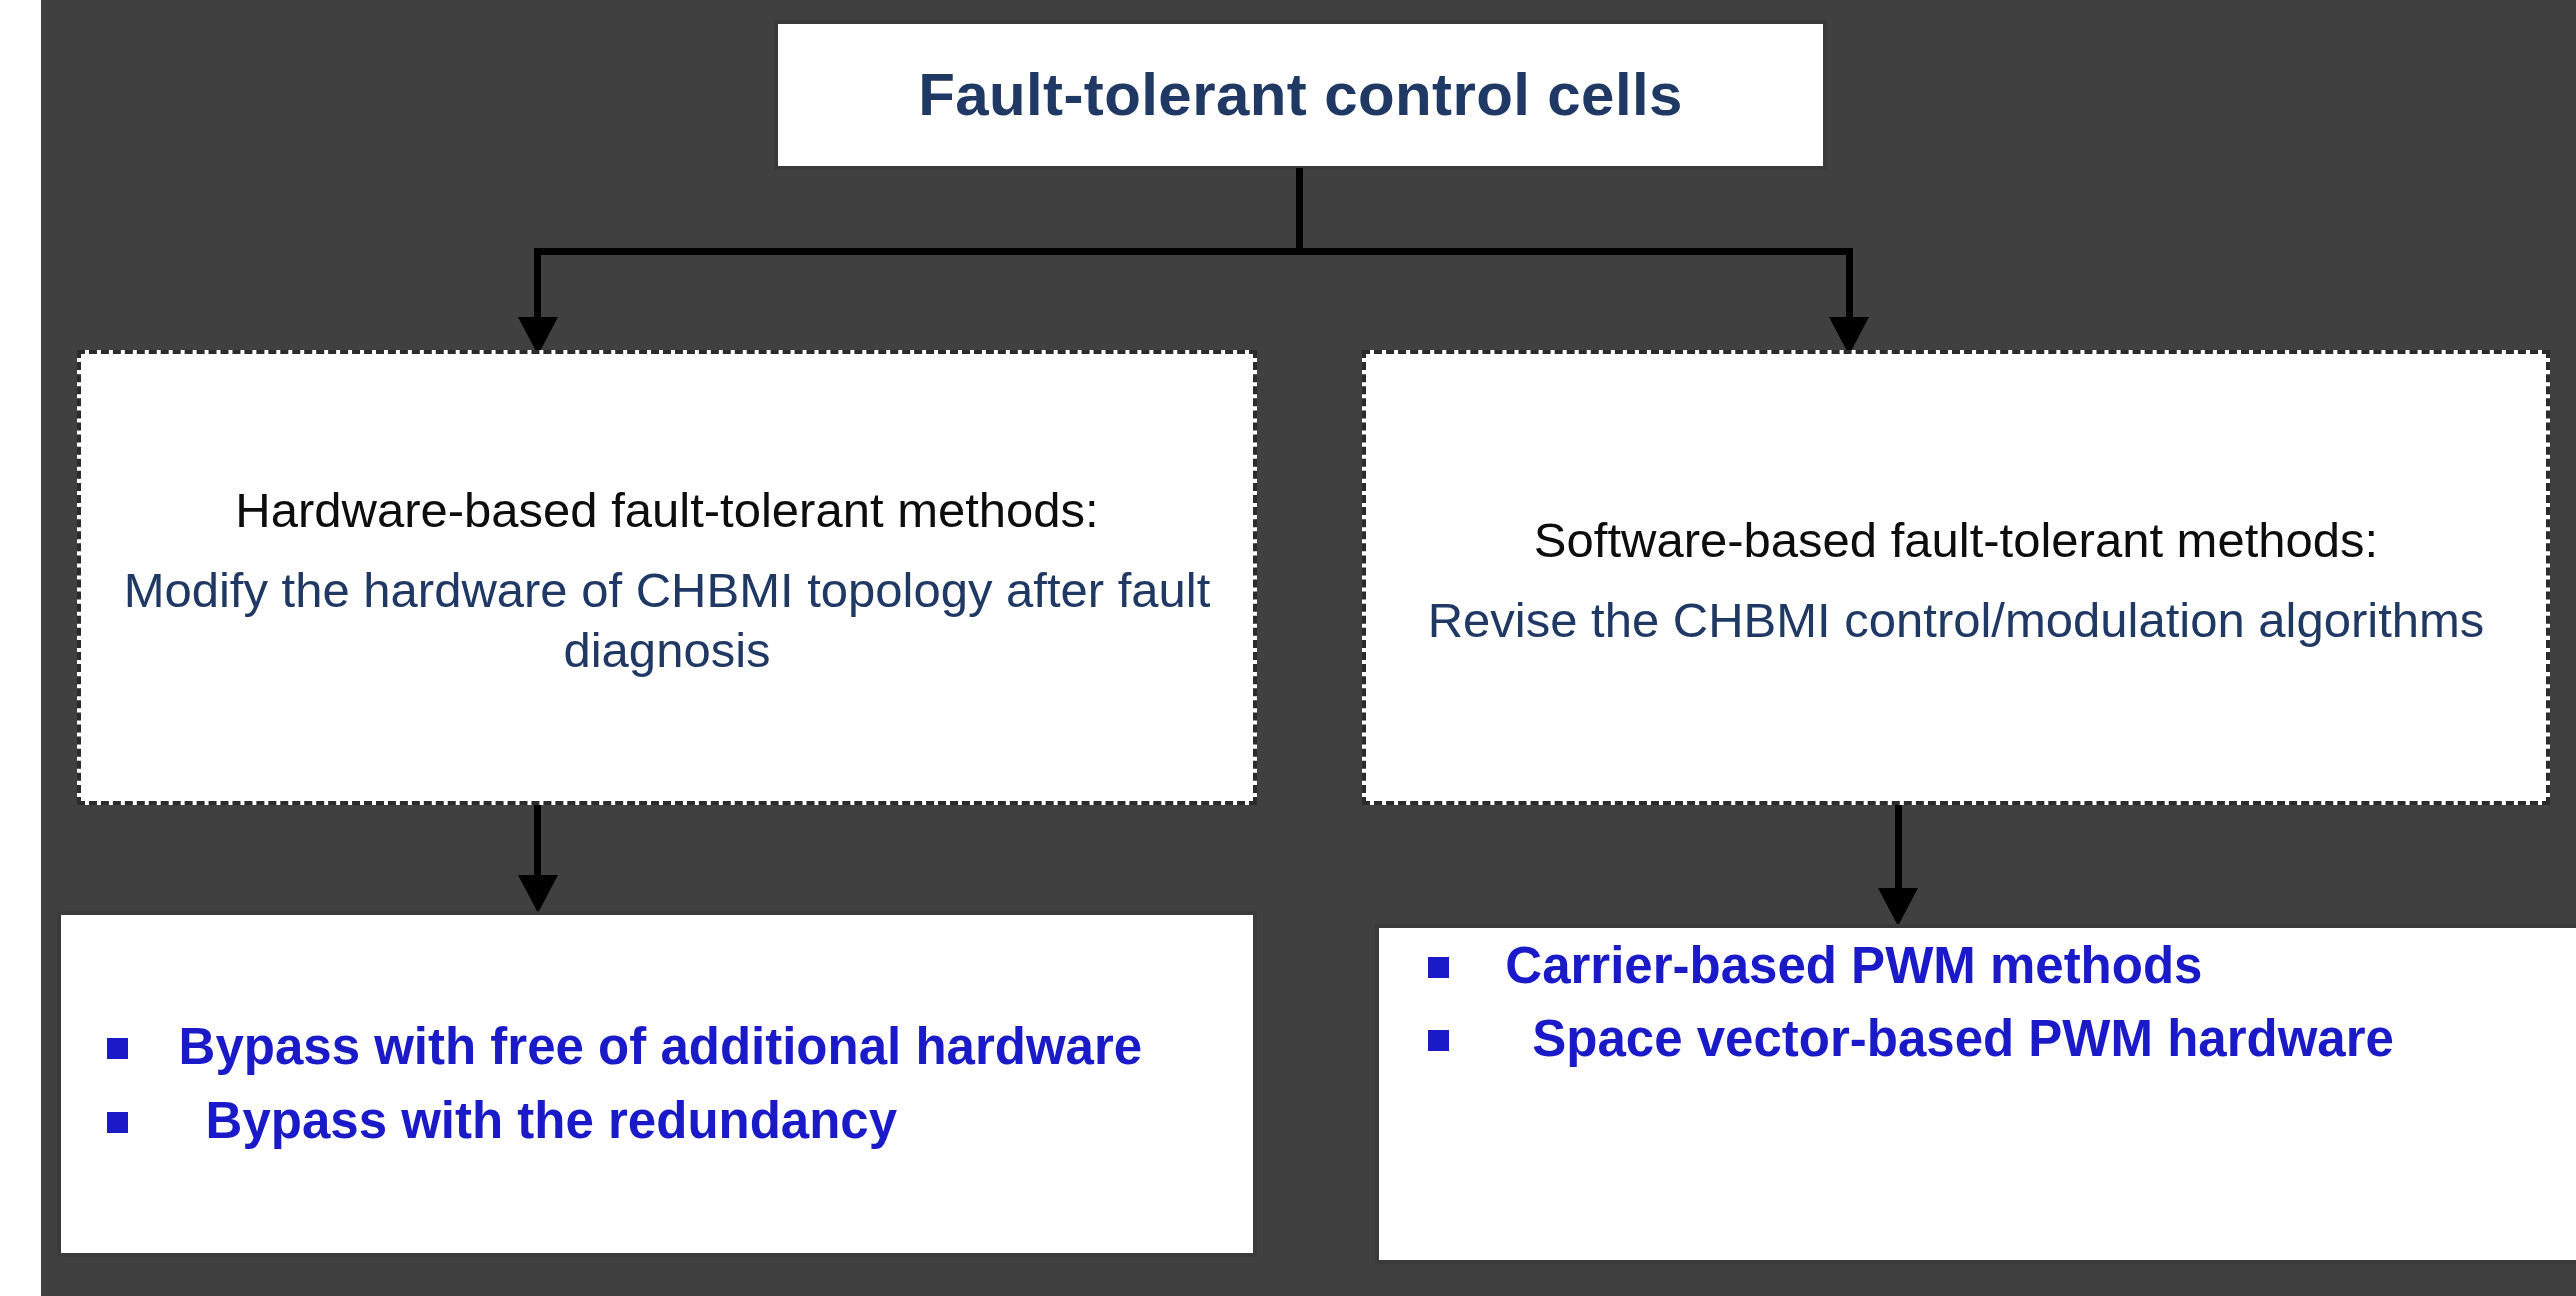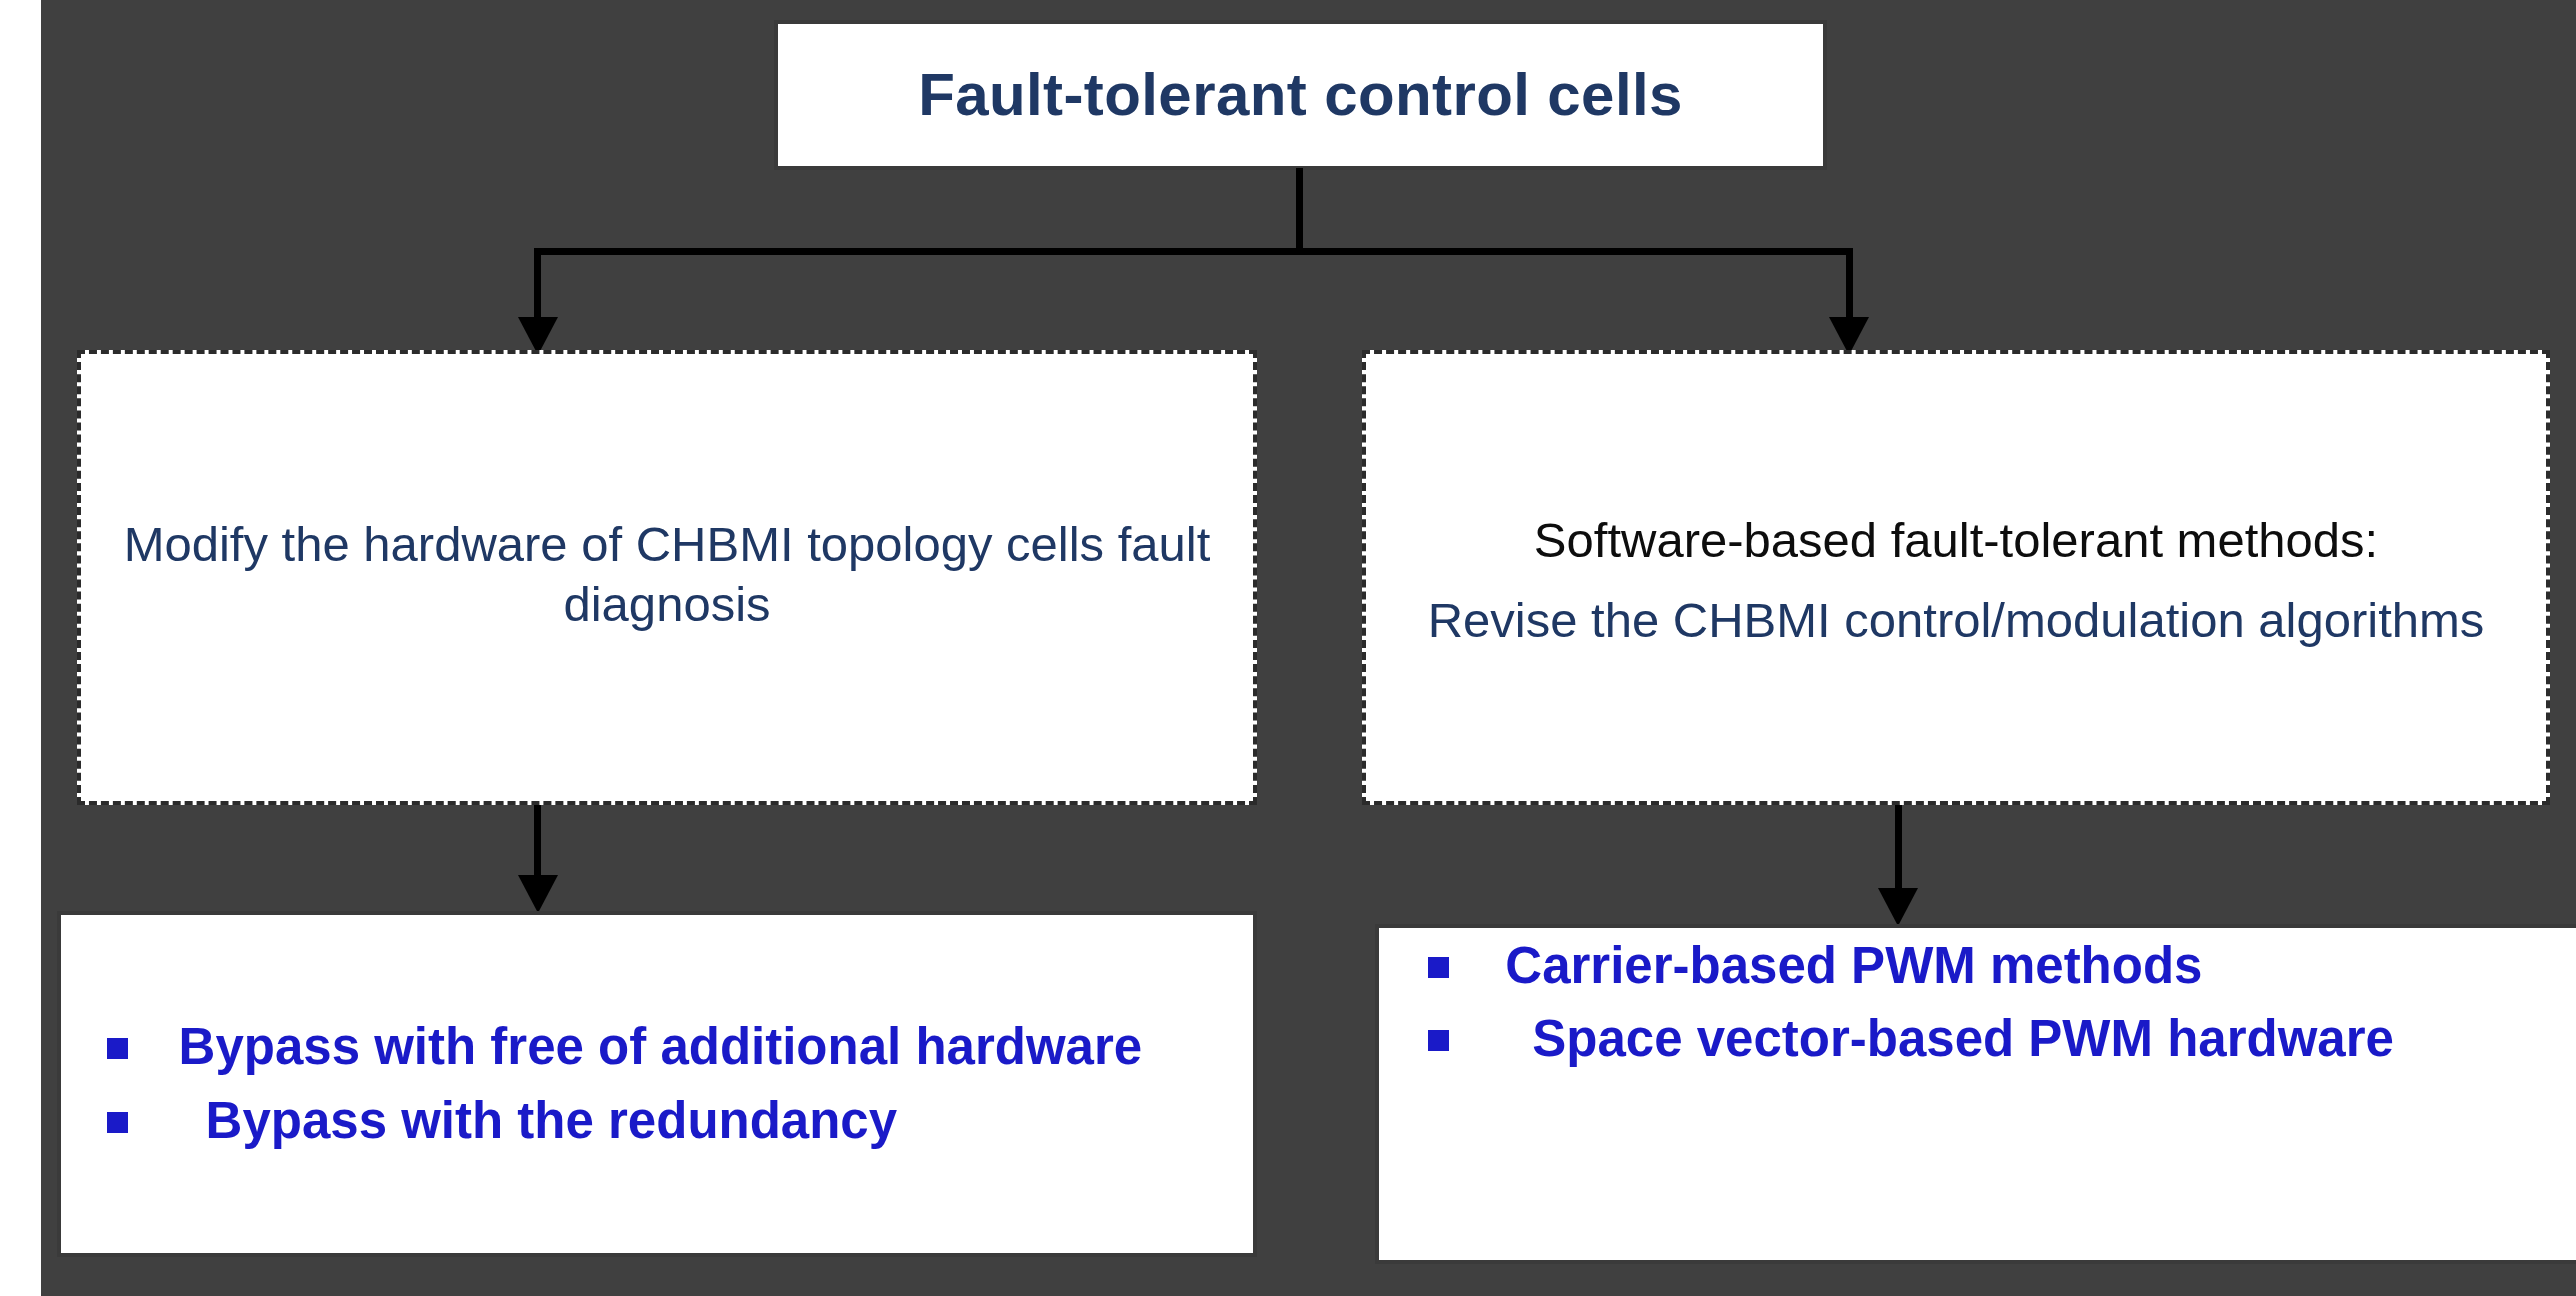--- a/index.html
+++ b/index.html
@@ -175,21 +175,22 @@
   </div>
 
   <div class="conn v-line" id="stem-root"></div>
   <div class="conn h-line" id="split-bar"></div>
   <div class="conn v-line" id="branch-left"></div>
   <div class="arrow-head" id="arrow-left"></div>
   <div class="conn v-line" id="branch-right"></div>
   <div class="arrow-head" id="arrow-right"></div>
 
   <div class="box dashed-box" id="hw-box">
-    <div class="cat-body">Modify the hardware of CHBMI topology cells fault diagnosis</div>
+    <div class="cat-heading">Hardware-based fault-tolerant methods:</div>
+    <div class="cat-body">Modify the hardware of CHBMI topology after fault diagnosis</div>
   </div>
 
   <div class="box dashed-box" id="sw-box">
     <div class="cat-heading">Software-based fault-tolerant methods:</div>
     <div class="cat-body">Revise the CHBMI control/modulation algorithms</div>
   </div>
 
   <div class="conn v-line" id="stem-hw"></div>
   <div class="arrow-head" id="arrow-hw"></div>
   <div class="conn v-line" id="stem-sw"></div>

